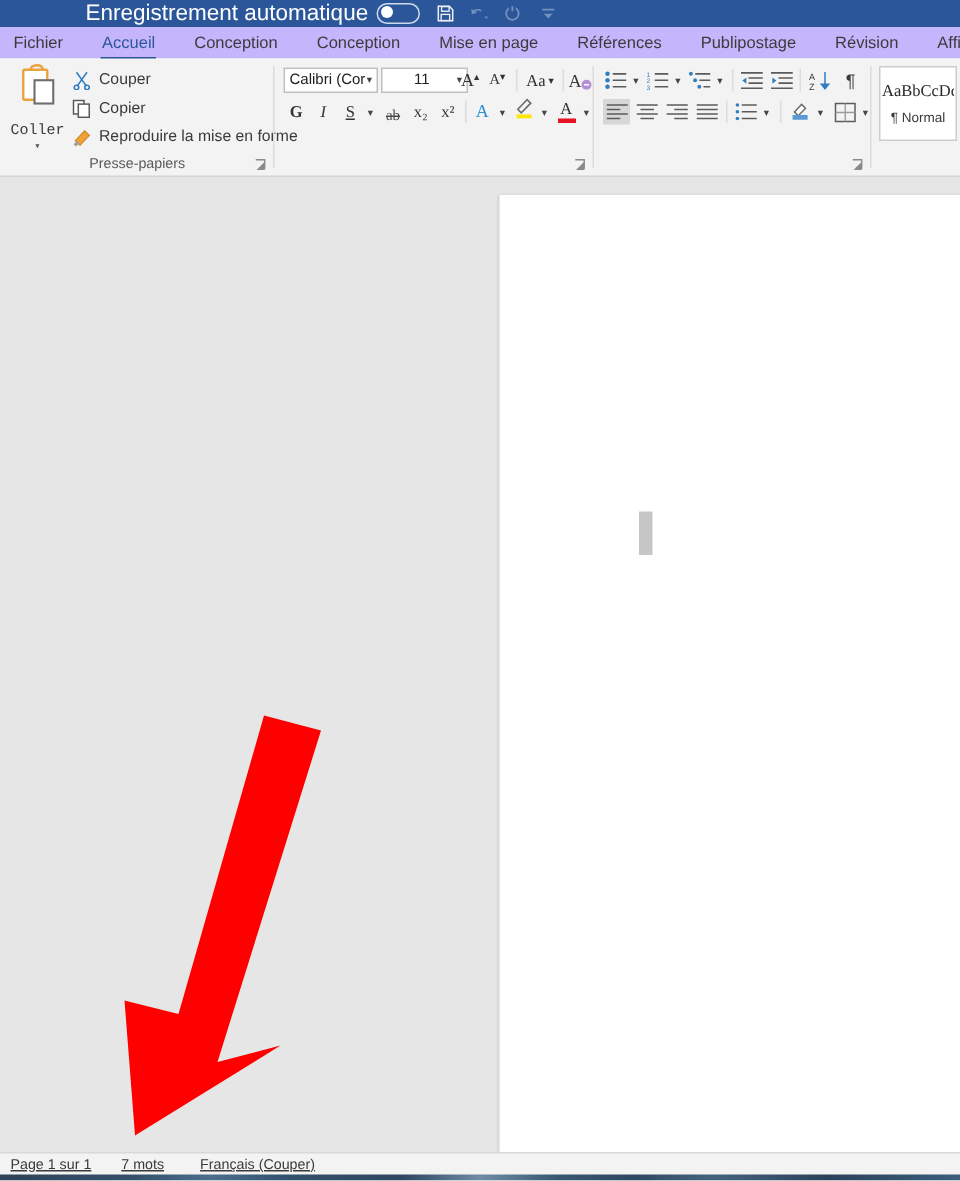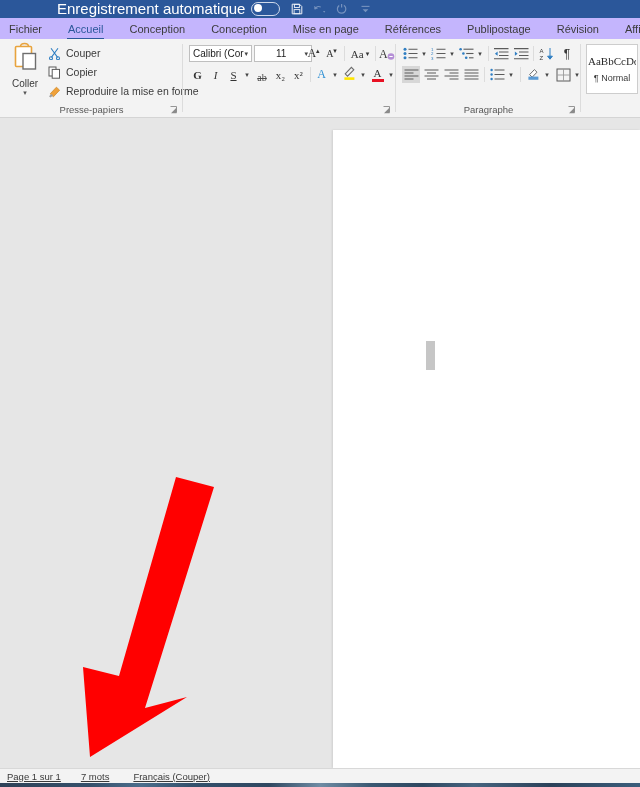--- a/index.html
+++ b/index.html
@@ -66,21 +66,21 @@
   }
   .dlg-launcher{
     position:absolute;bottom:3px;right:5px;width:8px;height:8px;
     color:#777;font-size:8px;line-height:8px;
   }
 
   
   .grp-clip{left:0;width:183px;}
   .paste-btn{
     position:absolute;left:5px;top:3px;width:40px;height:60px;
-    display:flex;flex-direction:column;align-items:center;justify-content:flex-start;
+    display:flex;flex-direction:column;align-items:center;justify-content:space-between;font-family:Liberation Mono, monospace;
   }
   .paste-label{font-size:10px;color:#3a3a3a;margin-top:1px;line-height:11px;}
   .paste-caret{font-size:7px;color:#555;line-height:7px;margin-top:0px;}
   .clip-item{
     position:absolute;left:46px;height:18px;display:flex;align-items:center;
     font-size:10.5px;color:#3a3a3a;white-space:nowrap;
   }
   .clip-item .ci-ico{width:17px;height:15px;display:flex;align-items:center;justify-content:center;}
   .clip-item .ci-txt{margin-left:3px;line-height:13px;}
 
@@ -448,21 +448,20 @@
     <div class="fbtn" style="left:158px;top:27px;width:18px;height:17px;">
       <svg width="15" height="14" viewBox="0 0 15 14">
           <rect x="1" y="1" width="13" height="12" fill="none" stroke="#5b5b5b" stroke-width="1"></rect>
           <path d="M7.5 1v12M1 7h13" stroke="#9a9a9a" stroke-width="0.9"></path>
         </svg>
     </div>
     <div class="fbtn" style="left:176px;top:27px;width:10px;height:17px;">
         <span style="font-size:7px;color:#444;">▾</span>
       </div>
 
-    <div class="glabel">Paragraphe</div>
     <div class="dlg-launcher">
       <svg width="8" height="8" viewBox="0 0 8 8">
           <path d="M0.5 0.5h6v6" fill="none" stroke="#8a8a8a" stroke-width="0.9"></path>
           <path d="M1 7.3 6.6 1.6v5.7z" fill="#8a8a8a"></path>
         </svg>
     </div>
     <div class="gdiv"></div>
   </div>
 
   <div class="rgroup grp-sty">

